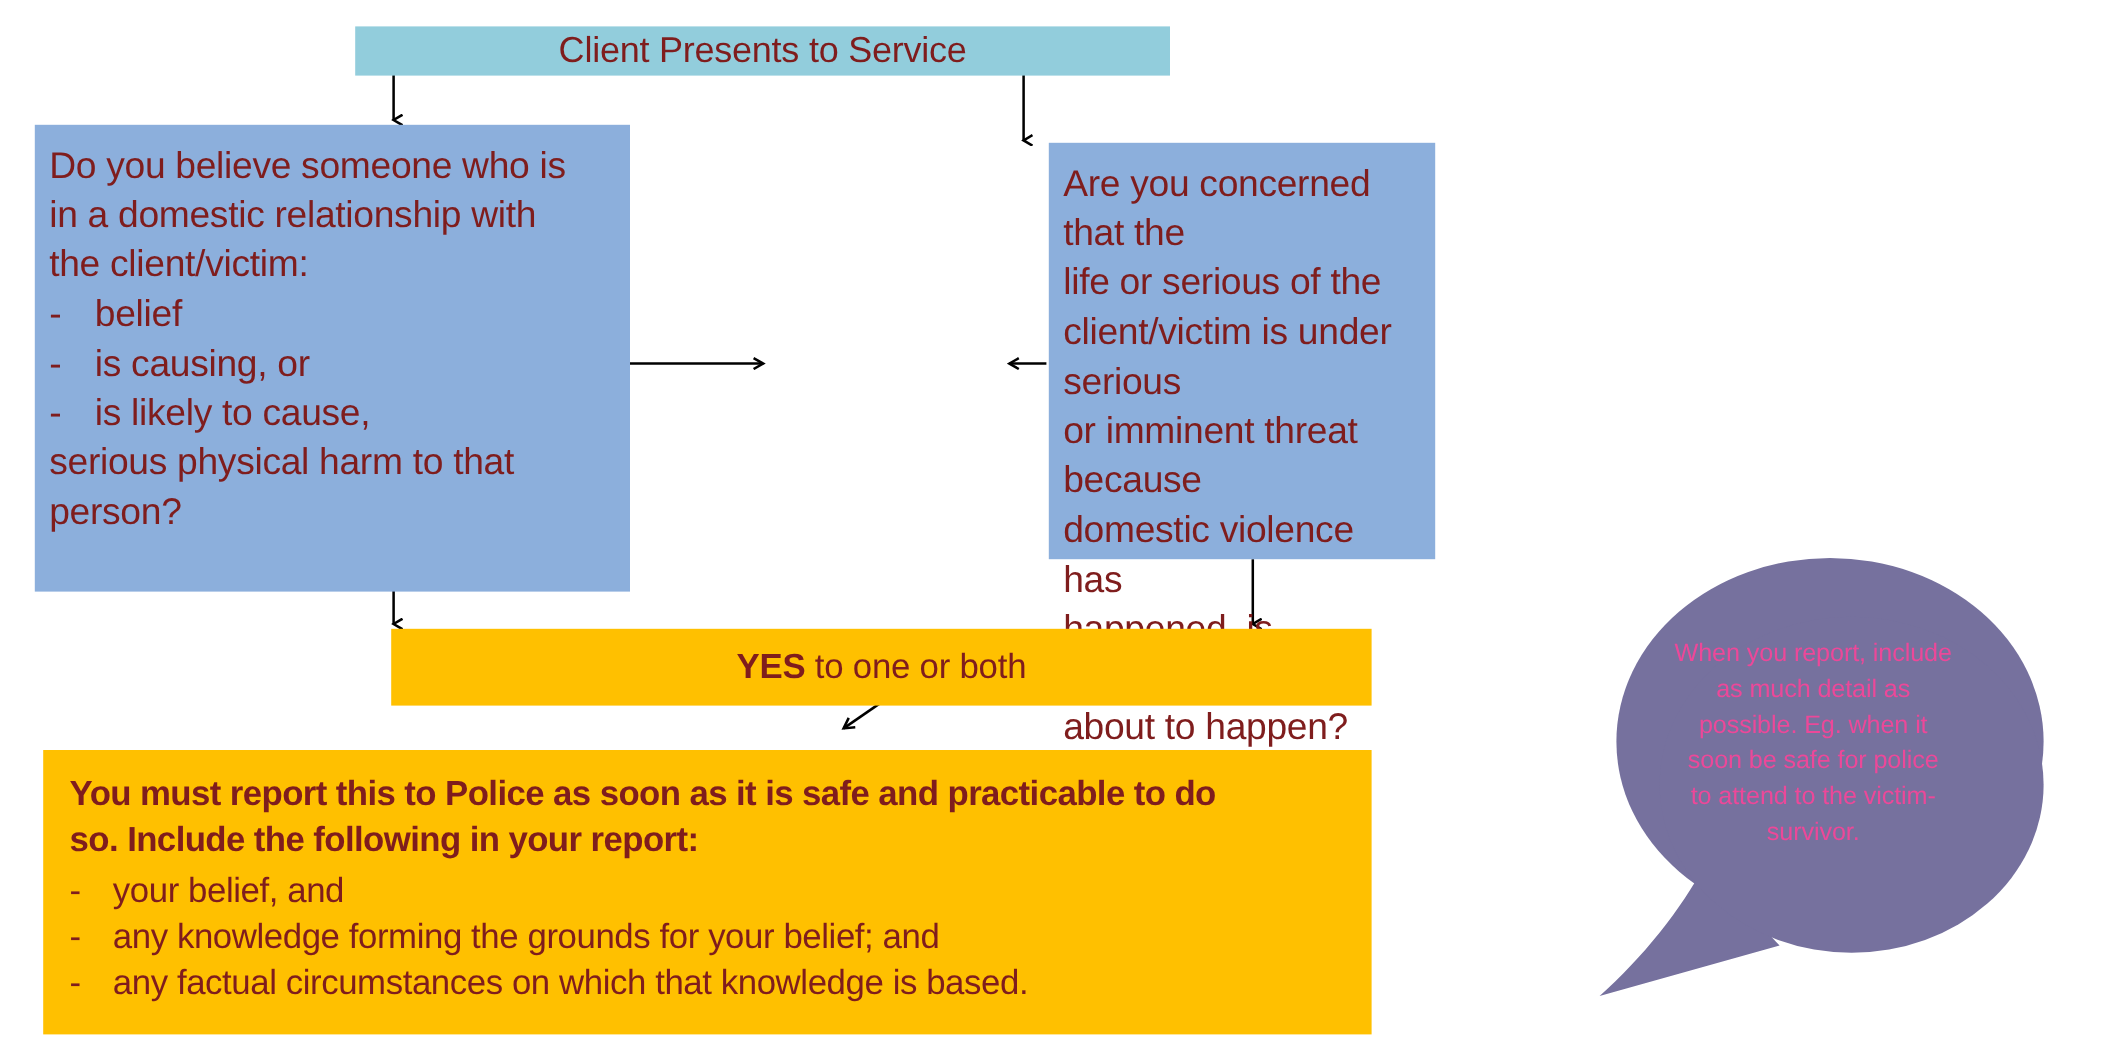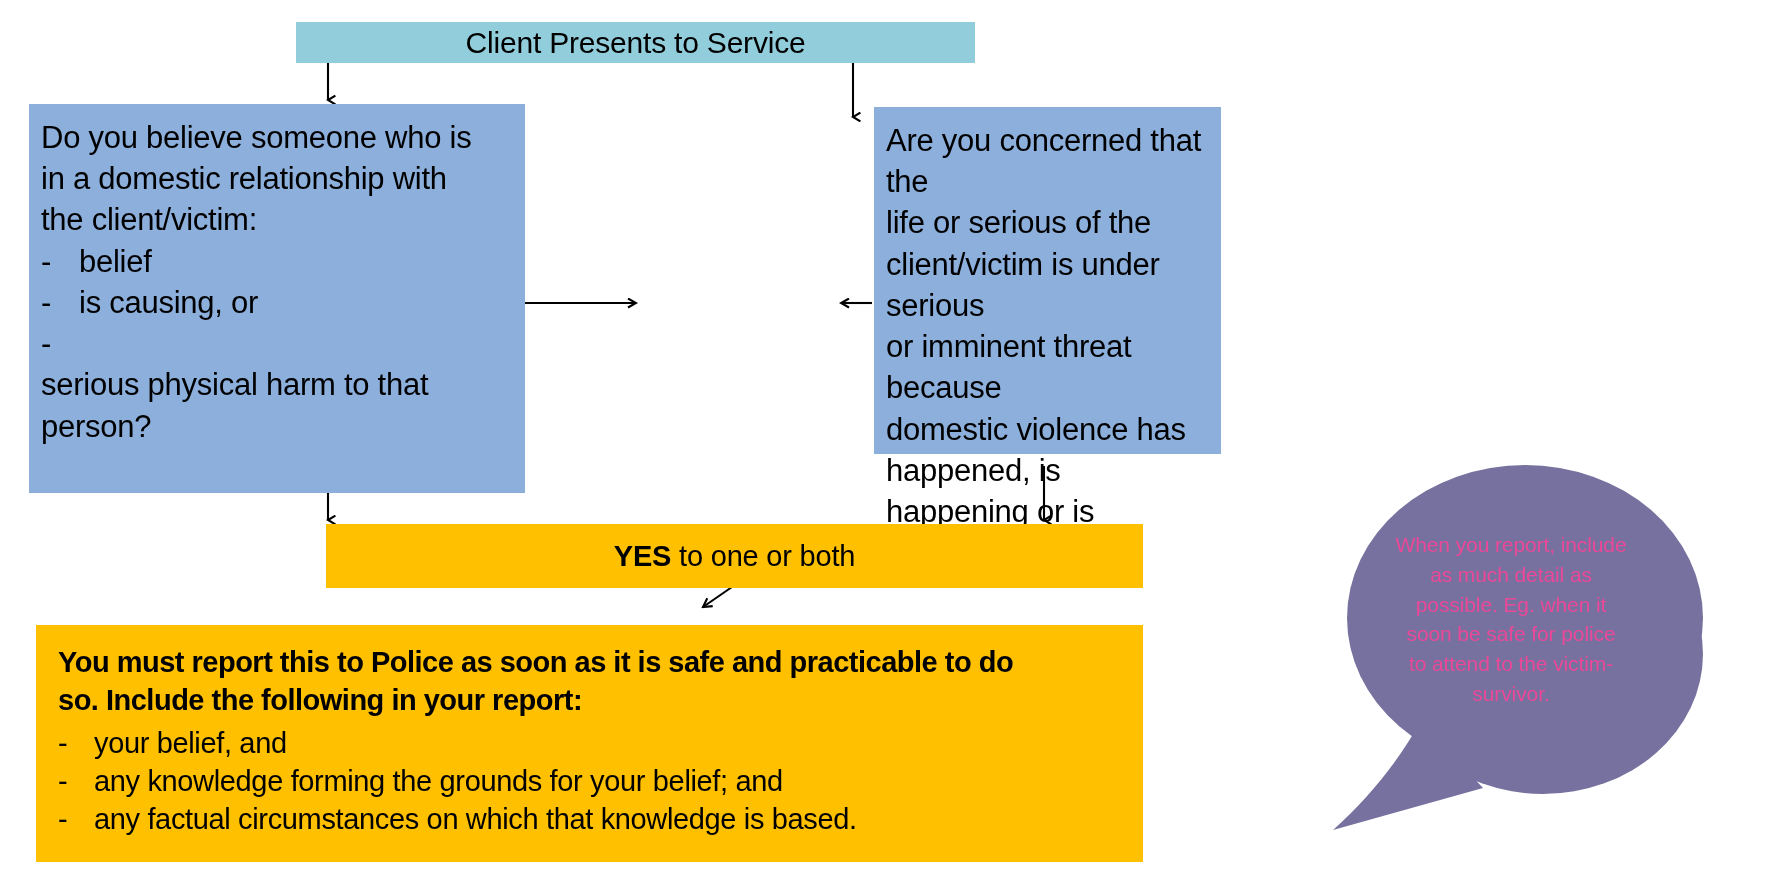--- a/index.html
+++ b/index.html
@@ -14,21 +14,21 @@
   #canvas {
     position: relative;
     width: 1771px;
     height: 882px;
     background: #ffffff;
   }
 
   
   .node {
     position: absolute;
-    color: #000000;
+    color: #7f1d1d;
   }
 
   
   .box-header {
     background: #92CDDC;
     display: flex;
     align-items: center;
     justify-content: center;
     font-size: 30px;
     letter-spacing: -0.2px;
@@ -174,28 +174,29 @@
       <li>
         <span class="dash">-</span>
         <span>belief</span>
       </li>
       <li>
         <span class="dash">-</span>
         <span>is causing, or</span>
       </li>
       <li>
         <span class="dash">-</span>
+        <span>is likely to cause,</span>
       </li>
     </ul>
     <div class="lead">serious physical harm to that</div>
     <div class="lead">person?</div>
   </div>
 
 
-  <div class="node box-question" style="left:874px; top:107px; width:347px; height:347px;">
+  <div class="node box-question" style="left:874px; top:119px; width:322px; height:347px;">
     <div>Are you concerned that the</div>
     <div>life or serious of the</div>
     <div>client/victim is under serious</div>
     <div>or imminent threat because</div>
     <div>domestic violence has</div>
     <div>happened, is happening or is</div>
     <div>about to happen?</div>
   </div>
 
   <div class="node box-yes" style="left:326px; top:524px; width:817px; height:64px;">

